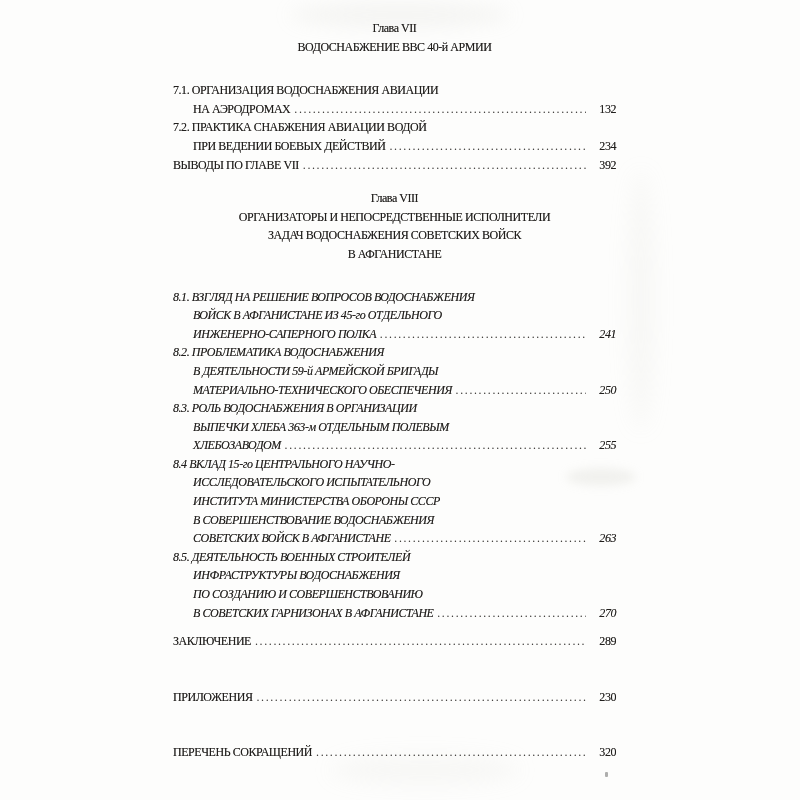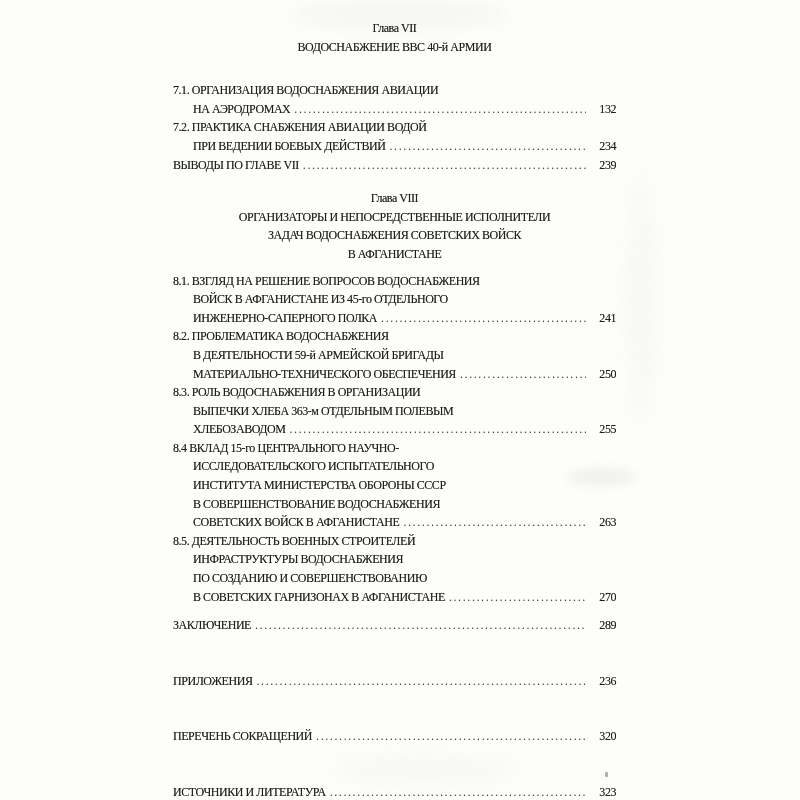--- a/index.html
+++ b/index.html
@@ -26,21 +26,21 @@
     left: 173px; top: 19px;
     width: 443px;
     font-size: 12px;
     line-height: 18.6px;
     letter-spacing: -0.45px;
     text-shadow: 0 0 0.35px rgba(40,38,36,.55);
   }
   .chapter-label, .chapter-title { text-align: center; white-space: nowrap; }
   .entries { margin-top: 25px; }
   .sec-chapter-8 { margin-top: 15px; }
-  .sec-chapter-8 .entries { margin-top: 8px; }
+  .sec-chapter-8 .entries { margin-top: 24px; font-style: italic; }
   .sec-back-matter .entries { margin-top: 0; }
   .sec-back-matter .entry { margin-top: 37px; }
   .sec-back-matter .entry:first-child { margin-top: 10px; }
 
   .line { display: flex; align-items: baseline; white-space: nowrap; }
   .line.cont { padding-left: 20px; }
   .txt { flex: 0 0 auto; }
   .dots {
     flex: 1 1 auto;
     min-width: 0;
@@ -83,21 +83,21 @@
             <div class="line cont">
               <span class="txt">ПРИ ВЕДЕНИИ БОЕВЫХ ДЕЙСТВИЙ</span>
               <span class="dots">..........................................................................................................................................................................</span>
               <span class="page-num">234</span>
             </div>
           </div>
           <div class="entry">
             <div class="line">
               <span class="txt">ВЫВОДЫ ПО ГЛАВЕ VII</span>
               <span class="dots">..........................................................................................................................................................................</span>
-              <span class="page-num">239</span>
+              <span class="page-num">392</span>
             </div>
           </div>
         </div>
       </section>
       <section class="toc-section sec-chapter-8">
         <div class="chapter-label">Глава VIII</div>
         <div class="chapter-title">ОРГАНИЗАТОРЫ И НЕПОСРЕДСТВЕННЫЕ ИСПОЛНИТЕЛИ</div>
         <div class="chapter-title">ЗАДАЧ ВОДОСНАБЖЕНИЯ СОВЕТСКИХ ВОЙСК</div>
         <div class="chapter-title">В АФГАНИСТАНЕ</div>
         <div class="entries">
@@ -183,21 +183,21 @@
             <div class="line">
               <span class="txt">ЗАКЛЮЧЕНИЕ</span>
               <span class="dots">..........................................................................................................................................................................</span>
               <span class="page-num">289</span>
             </div>
           </div>
           <div class="entry">
             <div class="line">
               <span class="txt">ПРИЛОЖЕНИЯ</span>
               <span class="dots">..........................................................................................................................................................................</span>
-              <span class="page-num">236</span>
+              <span class="page-num">230</span>
             </div>
           </div>
           <div class="entry">
             <div class="line">
               <span class="txt">ПЕРЕЧЕНЬ СОКРАЩЕНИЙ</span>
               <span class="dots">..........................................................................................................................................................................</span>
               <span class="page-num">320</span>
             </div>
           </div>
           <div class="entry">

